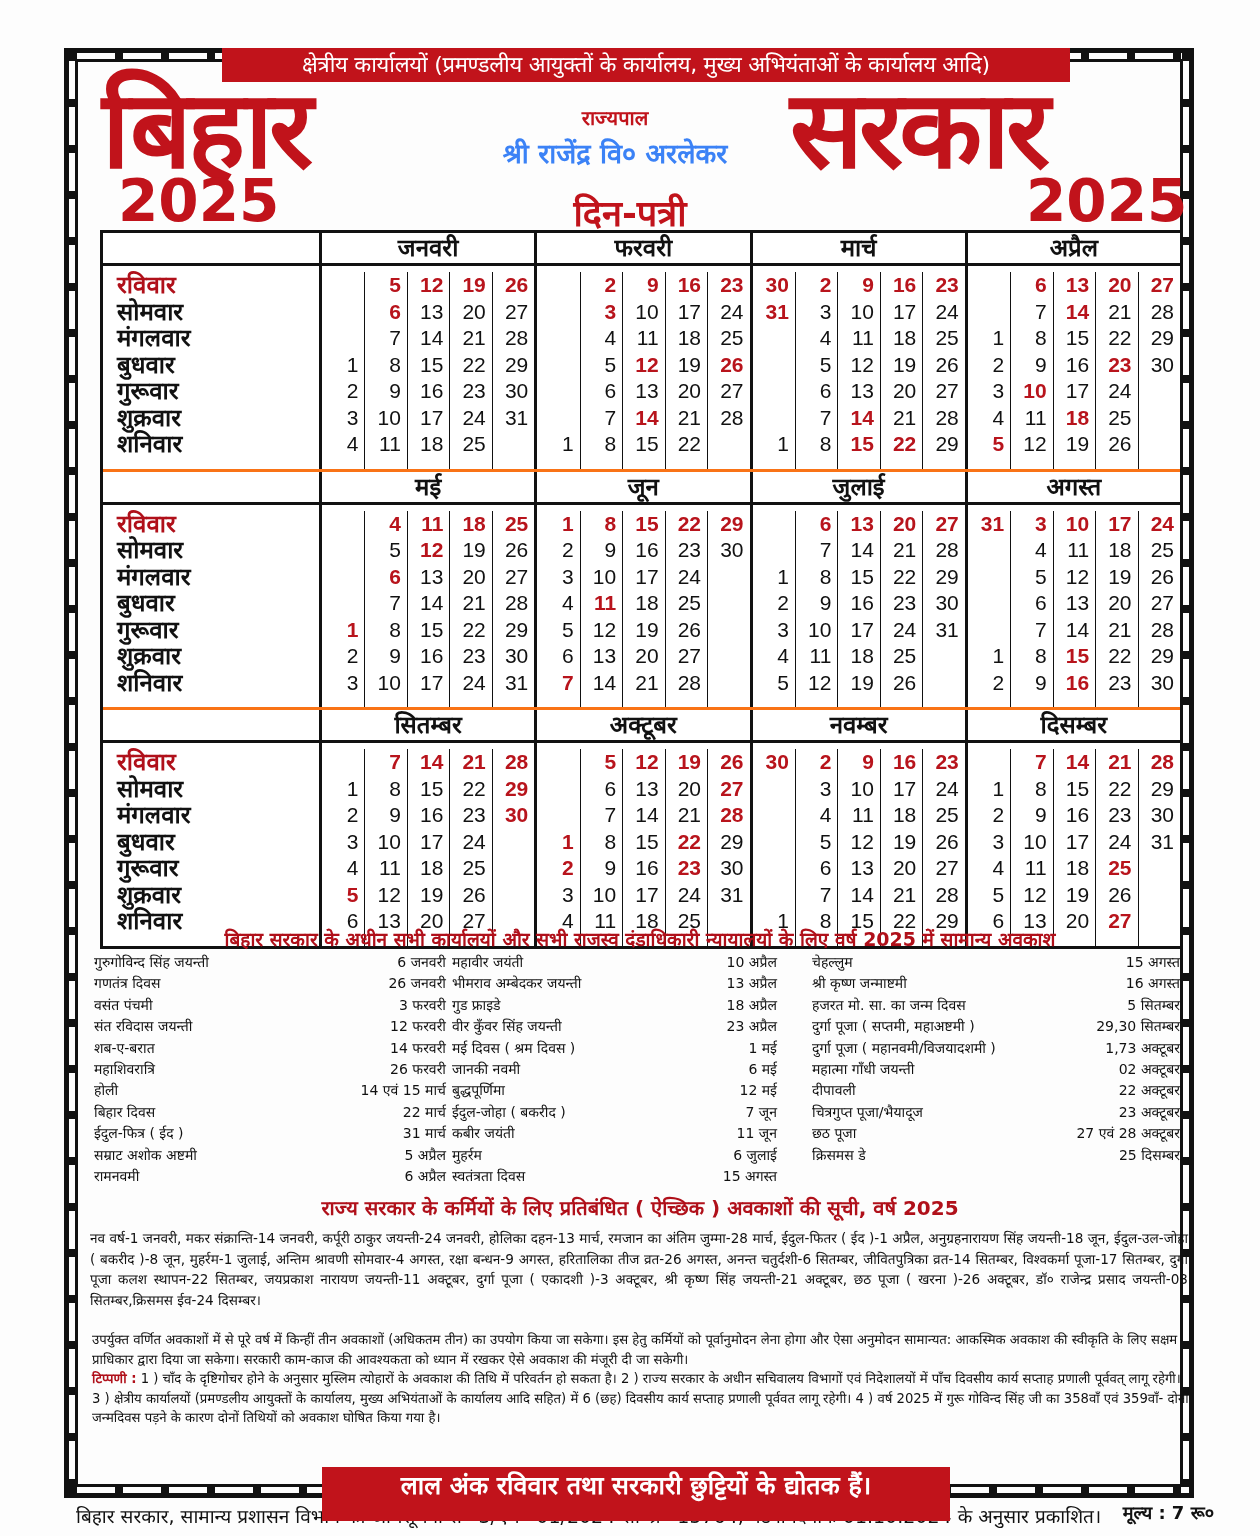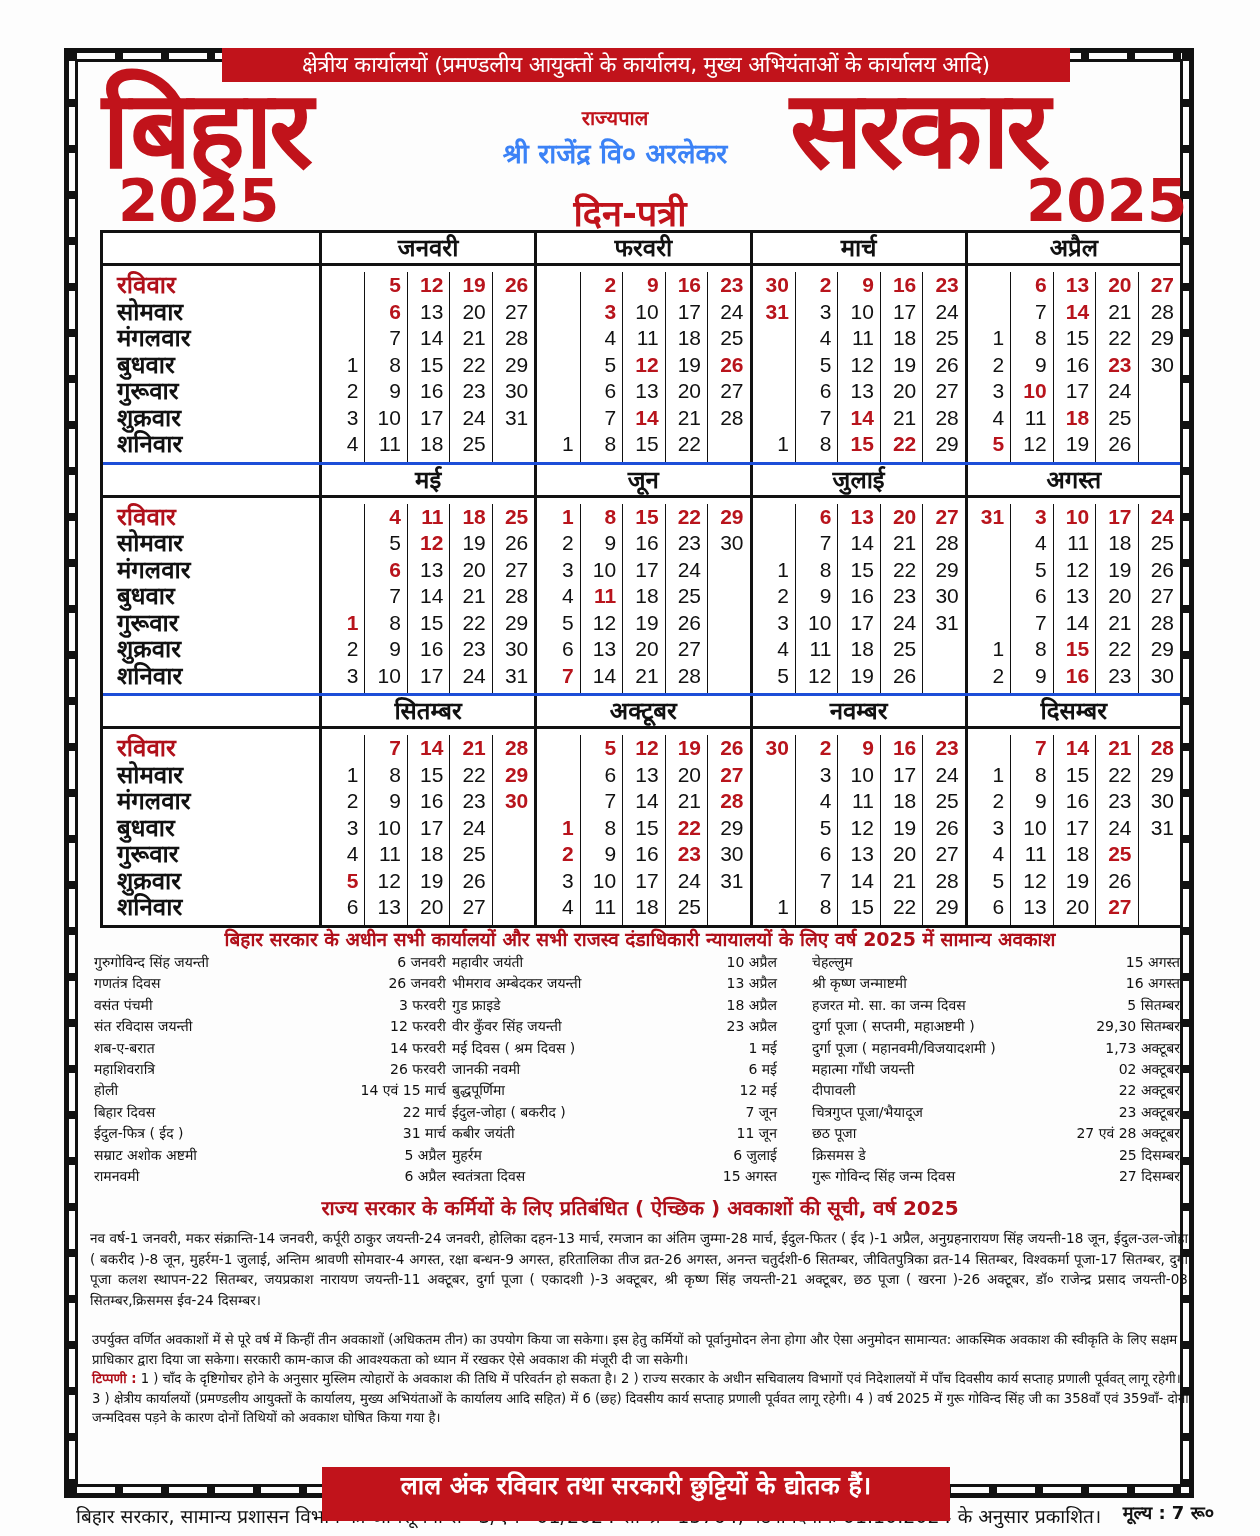--- a/index.html
+++ b/index.html
@@ -14,25 +14,25 @@
   .big { position:absolute; color:#c1131b; font-weight:bold; font-family:"DejaVu Sans", sans-serif; z-index:2; }
   .t-bihar { left:102px; top:70px; font-size:108px; letter-spacing:-4px; line-height:120px; }
   .t-sarkar { left:790px; top:70px; font-size:108px; letter-spacing:-4px; line-height:120px; }
   .t-year-l { left:118px; top:170px; font-size:58px; line-height:62px; }
   .t-year-r { left:1026px; top:170px; font-size:58px; line-height:62px; }
   .t-rajyapal { position:absolute; left:560px; top:104px; width:110px; text-align:center; color:#c1131b; font-size:20px; font-weight:bold; }
   .t-governor { position:absolute; left:470px; top:134px; width:290px; text-align:center; color:#3b82f6; font-size:27px; font-weight:bold; }
   .t-dinpatri { position:absolute; left:520px; top:188px; width:220px; text-align:center; color:#c1131b; font-size:36px; font-weight:bold; }
 
   .cal { position:absolute; left:100px; top:230px; width:1083px; border:3px solid #111; box-sizing:border-box; background:#fff; z-index:2; }
-  .block { display:grid; grid-template-columns:216px repeat(4, 1fr); border-bottom:3px solid #1d4ed8; }
+  .block { display:grid; grid-template-columns:216px repeat(4, 1fr); border-bottom:3px solid #f97316; }
   .block:last-child { border-bottom:none; }
   .hdr-cell { height:30px; border-bottom:3px solid #111; border-left:3px solid #111; text-align:center; font-size:24px; font-weight:bold; line-height:30px; }
   .hdr-blank { height:30px; border-bottom:3px solid #111; }
-  .days { padding:6px 0 4px 14px; }
+  .days { padding:6px 0 11px 14px; }
   .days div { font-size:24px; font-weight:bold; line-height:26.5px; height:26.5px; color:#111; }
   .days div.sun { color:#b0101a; }
   .month { display:grid; grid-template-columns:repeat(5, 1fr); border-left:3px solid #111; padding-top:6px; }
   .col { border-left:1.5px solid #111; }
   .col:first-child { border-left:none; }
   .cell { height:26.5px; line-height:26.5px; text-align:right; padding-right:6px; font-size:21px; font-family:"Liberation Sans", sans-serif; }
   .cell.red { color:#b8141c; font-weight:bold; }
 
   .hol-title { position:absolute; left:120px; top:926px; width:1040px; text-align:center; color:#b0101a; font-weight:bold; font-size:19px; z-index:2; }
   .hol-col { position:absolute; top:952px; z-index:2; }
@@ -810,24 +810,20 @@
       <span>23 अक्टूबर</span>
     </div>
     <div class="hol-row">
       <span>छठ पूजा</span>
       <span>27 एवं 28 अक्टूबर</span>
     </div>
     <div class="hol-row">
       <span>क्रिसमस डे</span>
       <span>25 दिसम्बर</span>
     </div>
-    <div class="hol-row">
-      <span>गुरू गोविन्द सिंह जन्म दिवस</span>
-      <span>27 दिसम्बर</span>
-    </div>
   </div>
 
 <div class="opt-title">राज्य सरकार के कर्मियों के लिए प्रतिबंधित ( ऐच्छिक ) अवकाशों की सूची, वर्ष 2025</div>
 <div class="opt-text">नव वर्ष-1 जनवरी, मकर संक्रान्ति-14 जनवरी, कर्पूरी ठाकुर जयन्ती-24 जनवरी, होलिका दहन-13 मार्च, रमजान का अंतिम जुम्मा-28 मार्च, ईदुल-फितर ( ईद )-1 अप्रैल, अनुग्रहनारायण सिंह जयन्ती-18 जून, ईदुल-उल-जोहा ( बकरीद )-8 जून, मुहर्रम-1 जुलाई, अन्तिम श्रावणी सोमवार-4 अगस्त, रक्षा बन्धन-9 अगस्त, हरितालिका तीज व्रत-26 अगस्त, अनन्त चतुर्दशी-6 सितम्बर, जीवितपुत्रिका व्रत-14 सितम्बर, विश्वकर्मा पूजा-17 सितम्बर, दुर्गा पूजा कलश स्थापन-22 सितम्बर, जयप्रकाश नारायण जयन्ती-11 अक्टूबर, दुर्गा पूजा ( एकादशी )-3 अक्टूबर, श्री कृष्ण सिंह जयन्ती-21 अक्टूबर, छठ पूजा ( खरना )-26 अक्टूबर, डॉ० राजेन्द्र प्रसाद जयन्ती-03 सितम्बर,क्रिसमस ईव-24 दिसम्बर।</div>
 
 <div class="notes">
   <div>उपर्युक्त वर्णित अवकाशों में से पूरे वर्ष में किन्हीं तीन अवकाशों (अधिकतम तीन) का उपयोग किया जा सकेगा। इस हेतु कर्मियों को पूर्वानुमोदन लेना होगा और ऐसा अनुमोदन सामान्यत: आकस्मिक अवकाश की स्वीकृति के लिए सक्षम प्राधिकार द्वारा दिया जा सकेगा। सरकारी काम-काज की आवश्यकता को ध्यान में रखकर ऐसे अवकाश की मंजूरी दी जा सकेगी।</div>
   <div><span class="lbl">टिप्पणी :</span><span> 1 ) चाँद के दृष्टिगोचर होने के अनुसार मुस्लिम त्योहारों के अवकाश की तिथि में परिवर्तन हो सकता है। 2 ) राज्य सरकार के अधीन सचिवालय विभागों एवं निदेशालयों में पाँच दिवसीय कार्य सप्ताह प्रणाली पूर्ववत् लागू रहेगी। 3 ) क्षेत्रीय कार्यालयों (प्रमण्डलीय आयुक्तों के कार्यालय, मुख्य अभियंताओं के कार्यालय आदि सहित) में 6 (छह) दिवसीय कार्य सप्ताह प्रणाली पूर्ववत लागू रहेगी। 4 ) वर्ष 2025 में गुरू गोविन्द सिंह जी का 358वाँ एवं 359वाँ- दोनों जन्मदिवस पड़ने के कारण दोनों तिथियों को अवकाश घोषित किया गया है।</span></div>
 </div>
 

